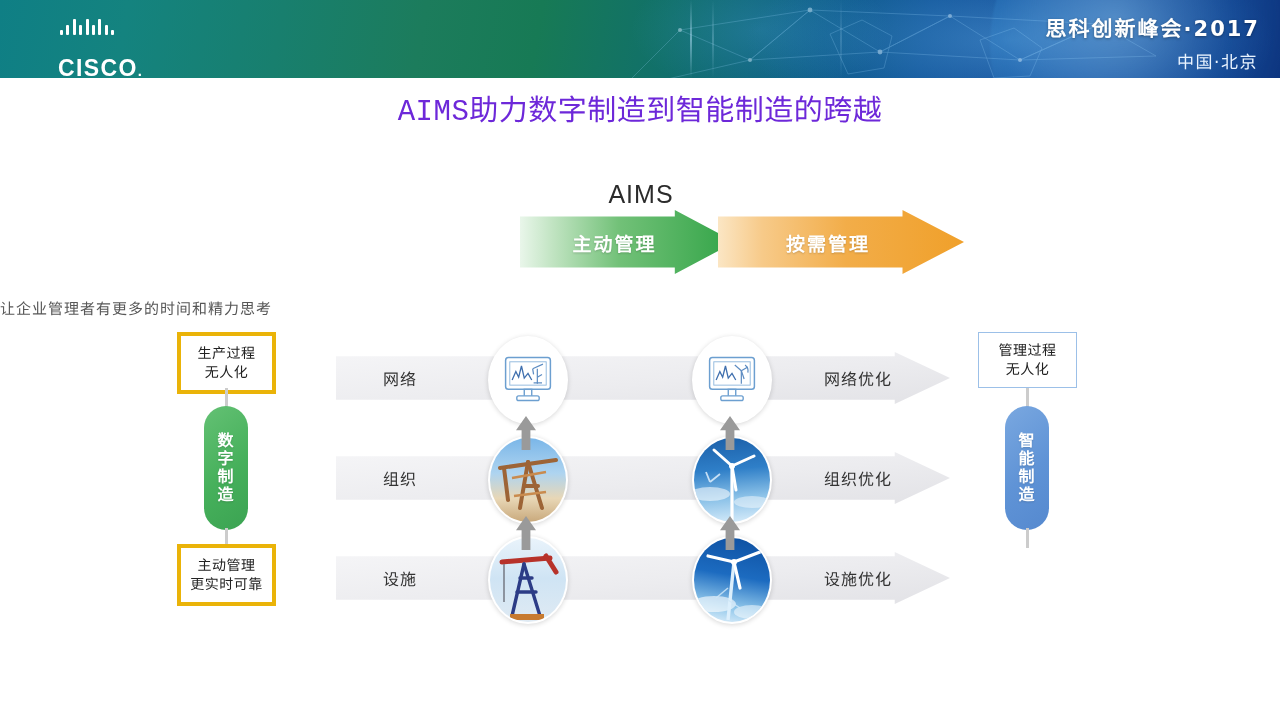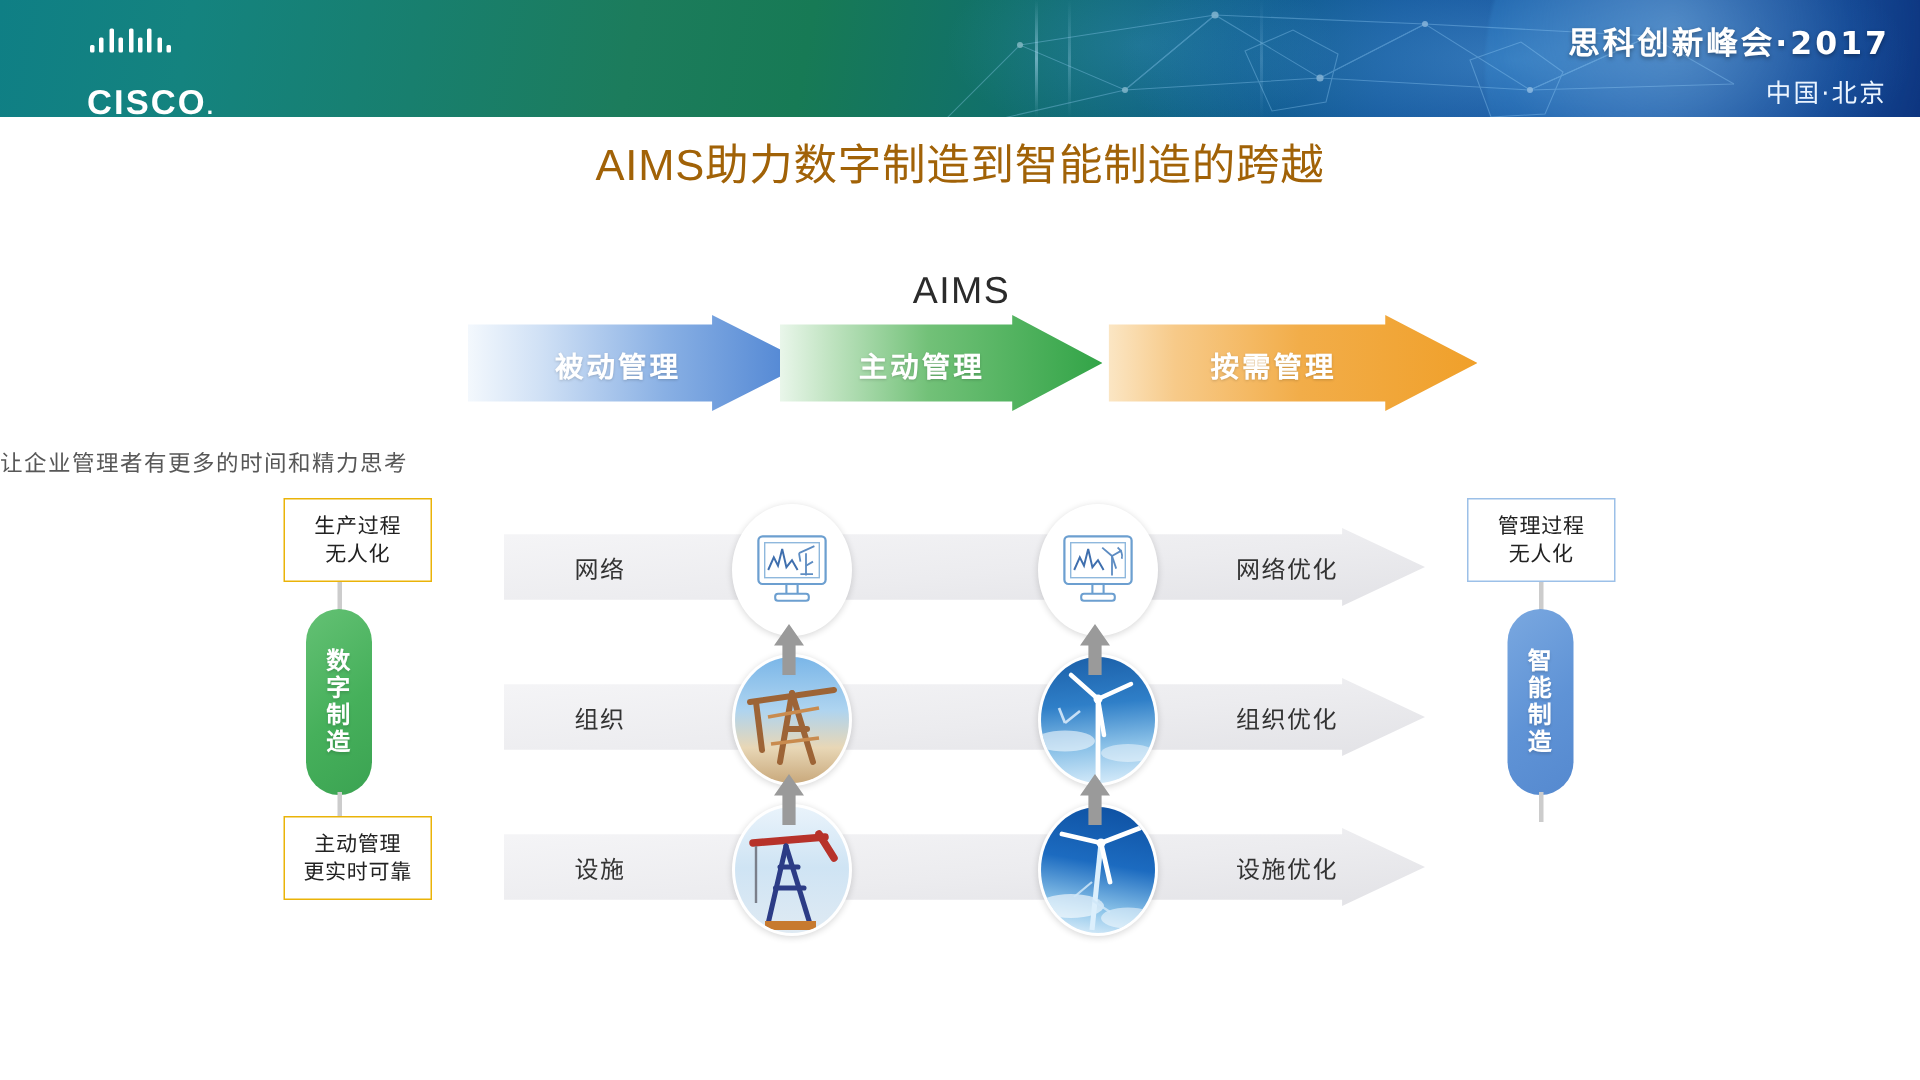--- a/index.html
+++ b/index.html
@@ -68,22 +68,22 @@
   }
   #summit-sub{
     position:absolute;right:22px;top:48px;
     color:#eaf4ff;font-size:17px;letter-spacing:1.5px;
     font-family:"DejaVu Sans","Liberation Sans",sans-serif;
   }
 
   
   #slide-title{
     position:absolute;left:0;top:86px;width:1280px;text-align:center;
-    font-size:29px;color:#a16207;letter-spacing:.5px;
-    font-family:Liberation Sans, sans-serif;
+    font-size:29px;color:#6d28d9;letter-spacing:.5px;
+    font-family:Liberation Mono, monospace;
   }
 
   
   #aims-label{
     position:absolute;left:0;top:180px;width:1280px;text-align:center;
     font-size:25px;color:#2b2b2b;letter-spacing:1px;
   }
   #aims-label span{margin-left:2px;}
 
   
@@ -91,21 +91,21 @@
   .flow-arrow{position:absolute;top:0;height:64px;display:flex;align-items:center;}
   .flow-arrow .fa-label{
     position:absolute;width:100%;text-align:center;z-index:3;
     color:#ffffff;font-size:19px;font-weight:bold;letter-spacing:2px;
     text-shadow:0 1px 2px rgba(0,0,0,.18);
     font-family:"DejaVu Sans","Liberation Sans",sans-serif;
     padding-right:26px;box-sizing:border-box;
   }
   .fa-blue{left:0;width:226px;}
   .fa-green{left:208px;width:215px;}
-  .fa-orange{left:406px;width:246px;margin-left:21px;}
+  .fa-orange{left:406px;width:246px;}
   .fa-blue .fa-body{
     position:absolute;inset:0;
     background:linear-gradient(90deg,#f3f8fd 0%,#cfe0f5 22%,#89b0e4 58%,#4b82d2 100%);
     clip-path:polygon(0 10%,72% 10%,72% 0,100% 50%,72% 100%,72% 90%,0 90%);
   }
   .fa-green .fa-body{
     position:absolute;inset:0;
     background:linear-gradient(90deg,#e9f6ea 0%,#bfe3c0 16%,#72c178 46%,#32a447 100%);
     clip-path:polygon(0 10%,72% 10%,72% 0,100% 50%,72% 100%,72% 90%,0 90%);
   }
@@ -187,21 +187,21 @@
   
   .side-col{position:absolute;top:332px;width:150px;height:280px;}
   .side-left{left:152px}
   .side-right{left:953px}
 
   .side-box{
     position:absolute;left:25px;width:99px;box-sizing:border-box;
     padding:8px 4px;text-align:center;background:#ffffff;
     font-size:14px;line-height:1.35;color:#222;letter-spacing:.5px;
   }
-  .side-box.green{border:1px solid #eab308;margin-left:12px;}
+  .side-box.green{border:4px solid #eab308;}
   .side-box.blue{border:1px solid #9cc0e8;}
   .side-box.top{top:0}
   .side-box.bottom{top:212px}
 
   .side-stem{
     position:absolute;left:73px;width:3px;background:#cccccc;
   }
   .stem-up{top:56px;height:26px}
   .stem-dn{top:196px;height:20px}
 
@@ -267,24 +267,20 @@
 
   <div id="summit-title">思科创新峰会·2017</div>
   <div id="summit-sub">中国·北京</div>
 </div>
 
 <div id="slide-title">AIMS助力数字制造到智能制造的跨越</div>
 
 <div id="aims-label"><span>AIMS</span></div>
 
 <div id="flow-arrows">
-  <div class="flow-arrow fa-blue">
-    <div class="fa-body"></div>
-    <div class="fa-label">被动管理</div>
-  </div>
   <div class="flow-arrow fa-green">
     <div class="fa-body"></div>
     <div class="fa-label">主动管理</div>
   </div>
   <div class="flow-arrow fa-orange">
     <div class="fa-body"></div>
     <div class="fa-label">按需管理</div>
   </div>
 </div>
 

